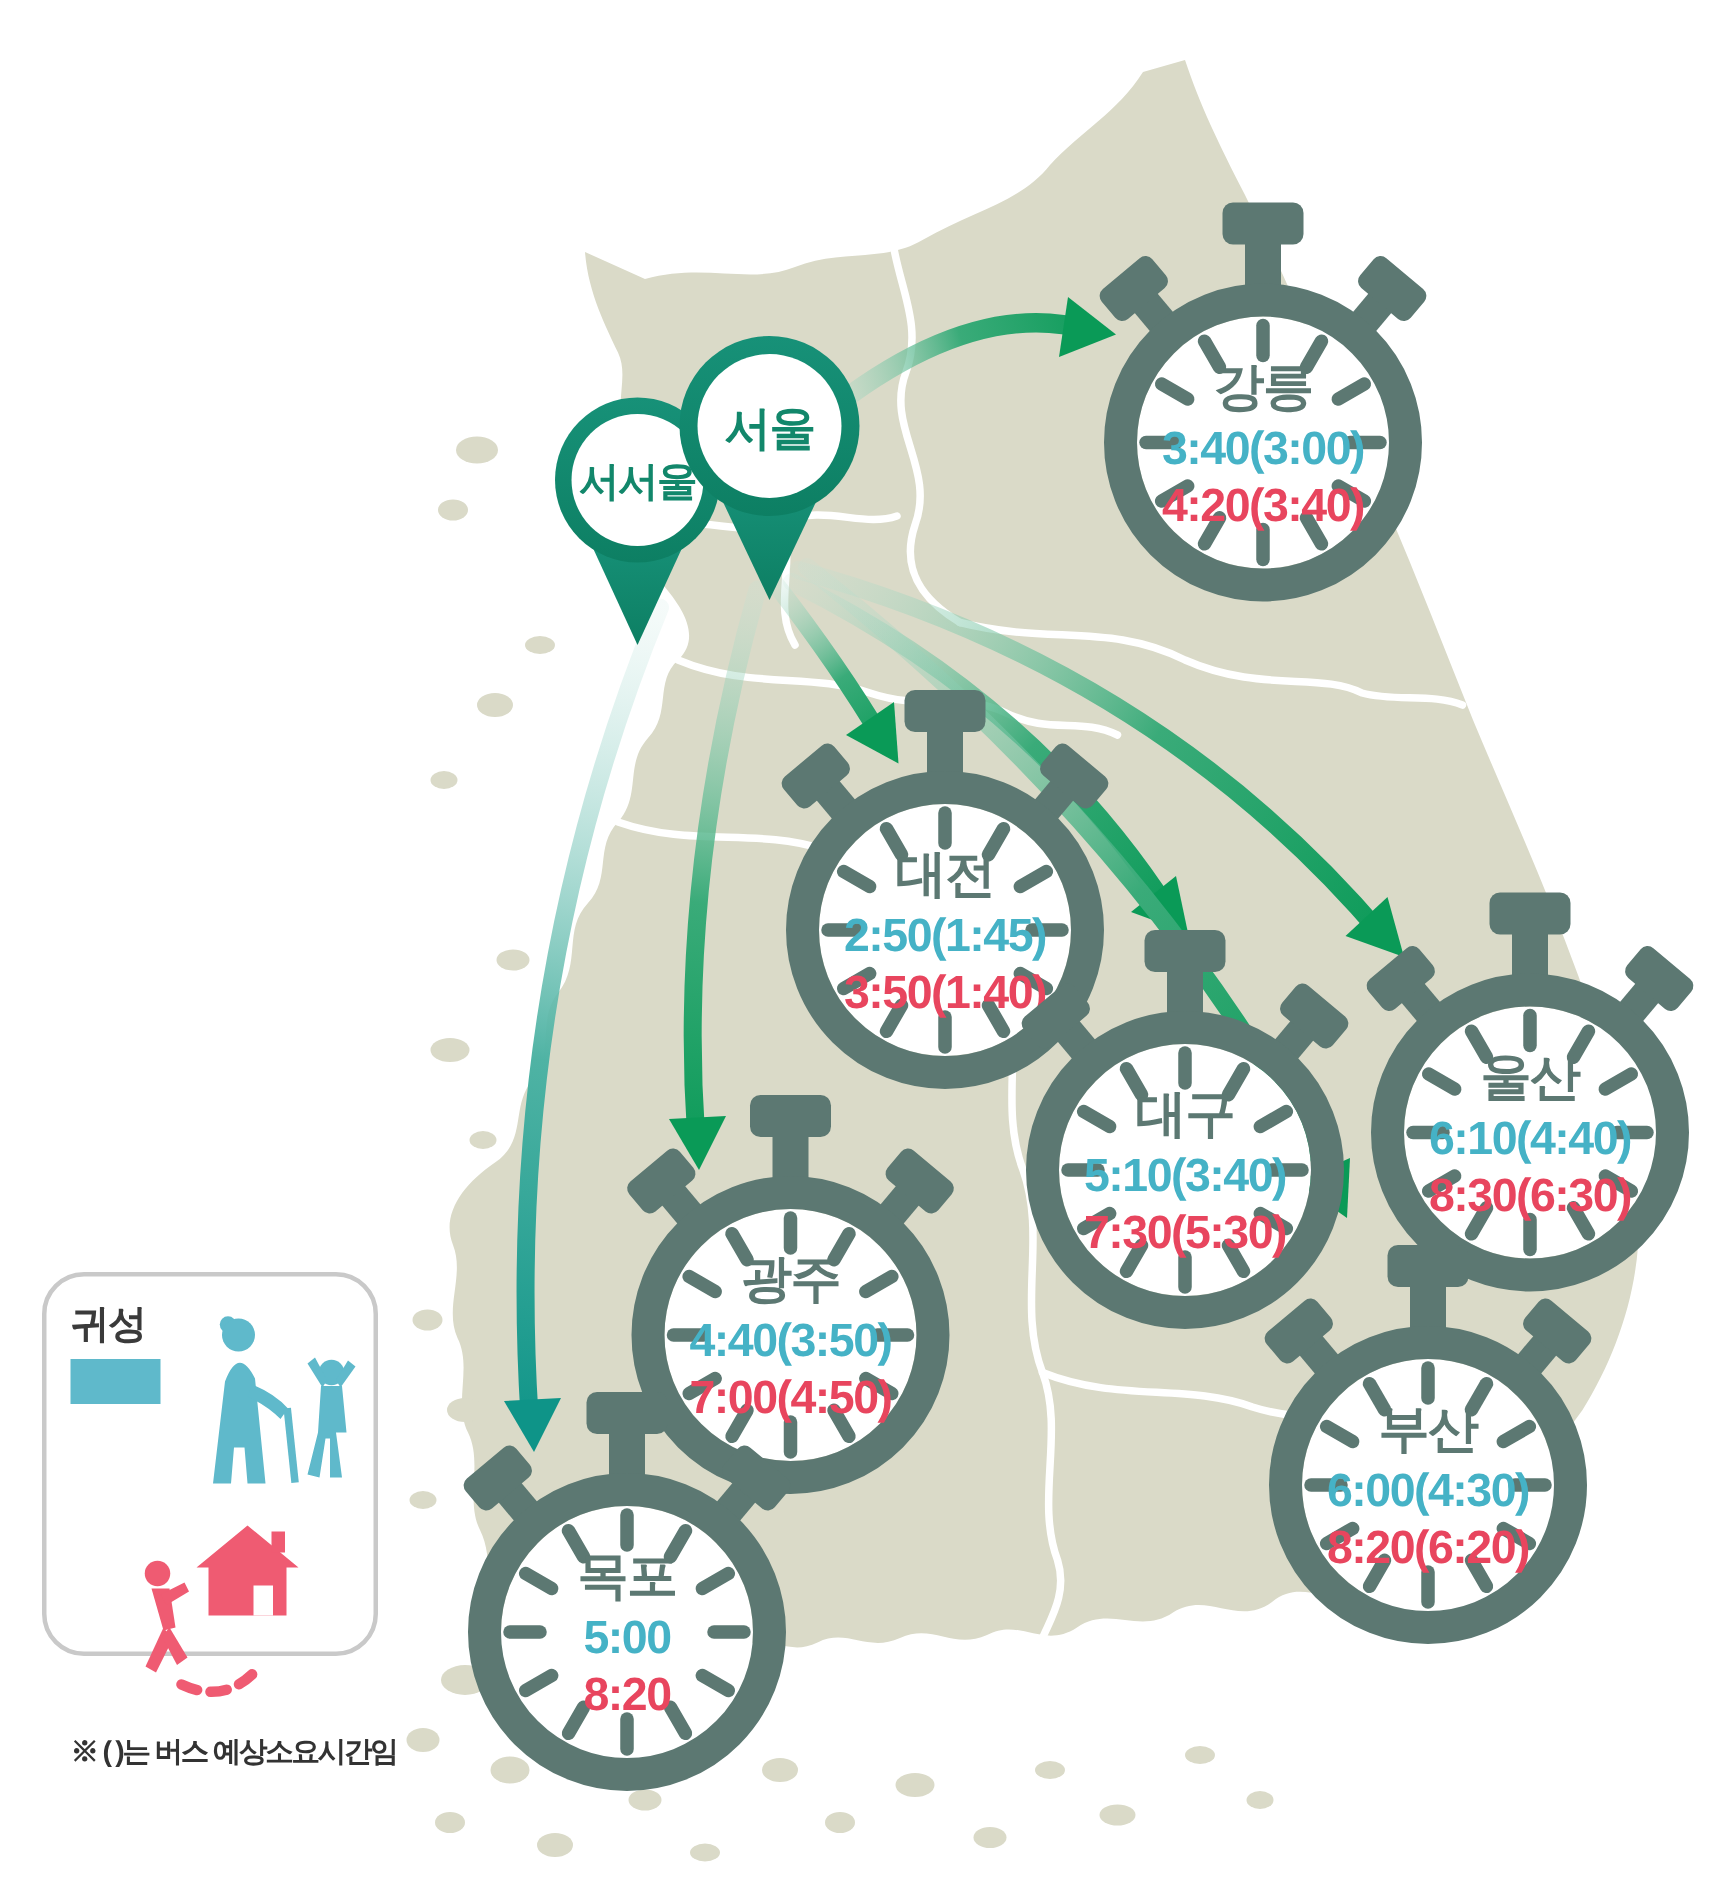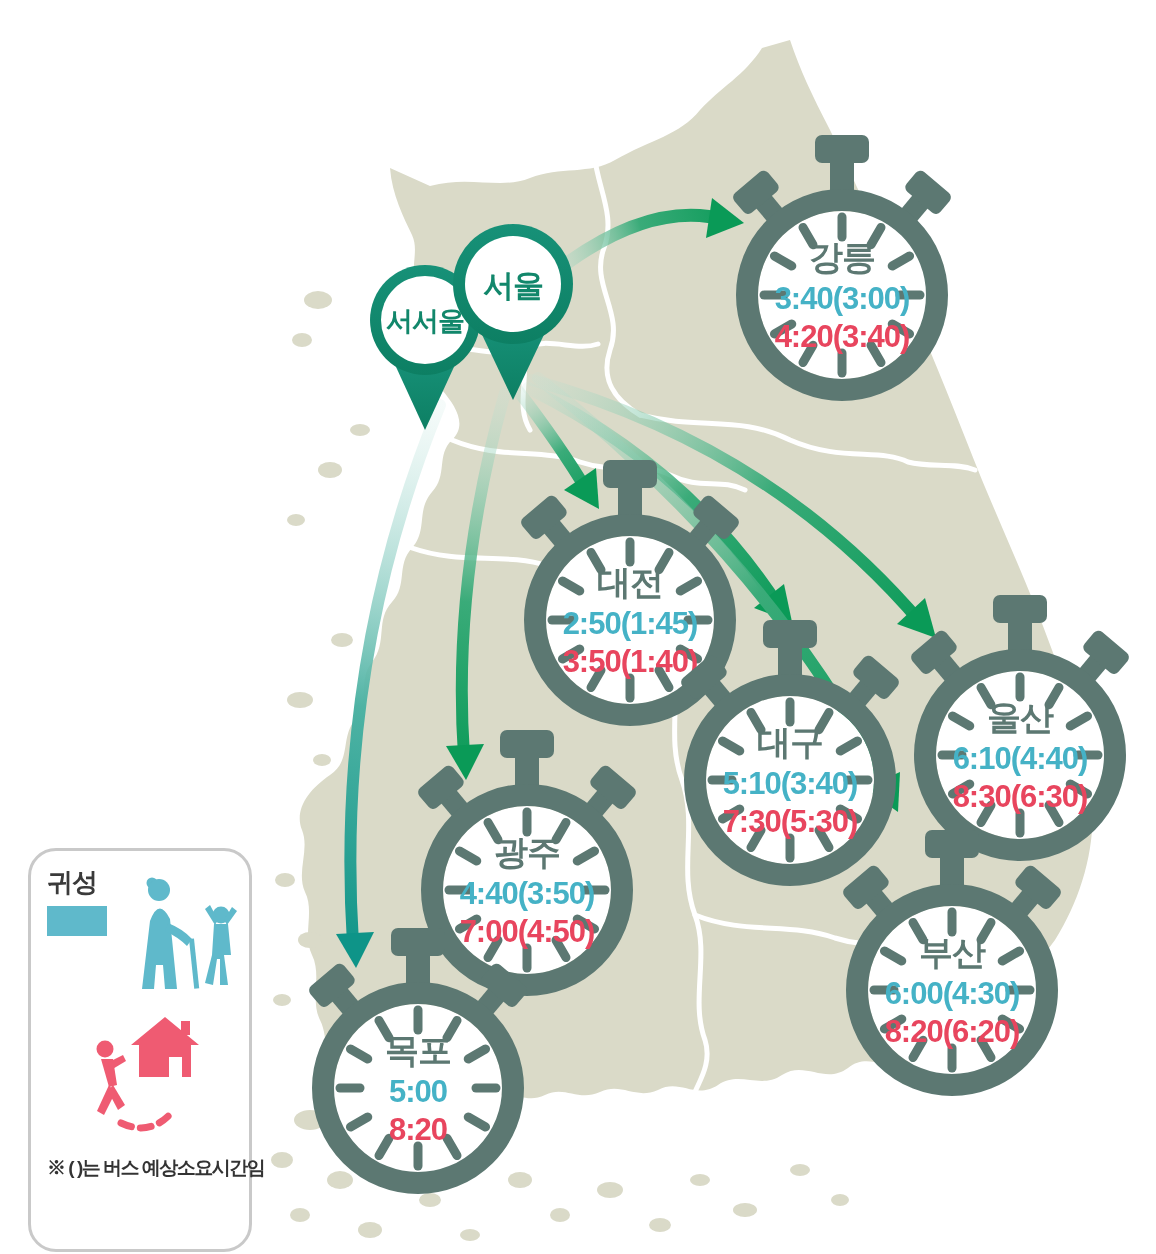--- a/index.html
+++ b/index.html
@@ -4,21 +4,21 @@
 <style>
   html,body{margin:0;padding:0;}
   body{
     width:1156px;height:1254px;position:relative;background:#ffffff;
     font-family:"Liberation Sans", sans-serif;overflow:hidden;
   }
   svg text{font-family:"Liberation Sans", sans-serif;}
   .stage{position:absolute;left:0;top:0;}
   
   .legend{
-    position:absolute;left:28px;top:848px;width:224px;height:404px;
+    position:absolute;left:28px;top:848px;width:224px;height:256px;
     background:#ffffff;border:3px solid #c9c9c9;border-radius:28px;
     box-sizing:border-box;padding:18px 14px 10px 16px;
   }
   .legend-row{display:flex;align-items:flex-start;margin-bottom:14px;}
   .legend-labels{width:78px;flex:0 0 78px;}
   .legend-label{font-size:26px;font-weight:bold;color:#3a3a3a;line-height:1.05;letter-spacing:-1px;}
   .swatch{width:60px;height:30px;margin-top:10px;}
   .swatch-blue{background:#5fb9cb;}
   .swatch-red{background:#ef5b72;}
   .legend-icon{flex:1;display:flex;justify-content:center;}

